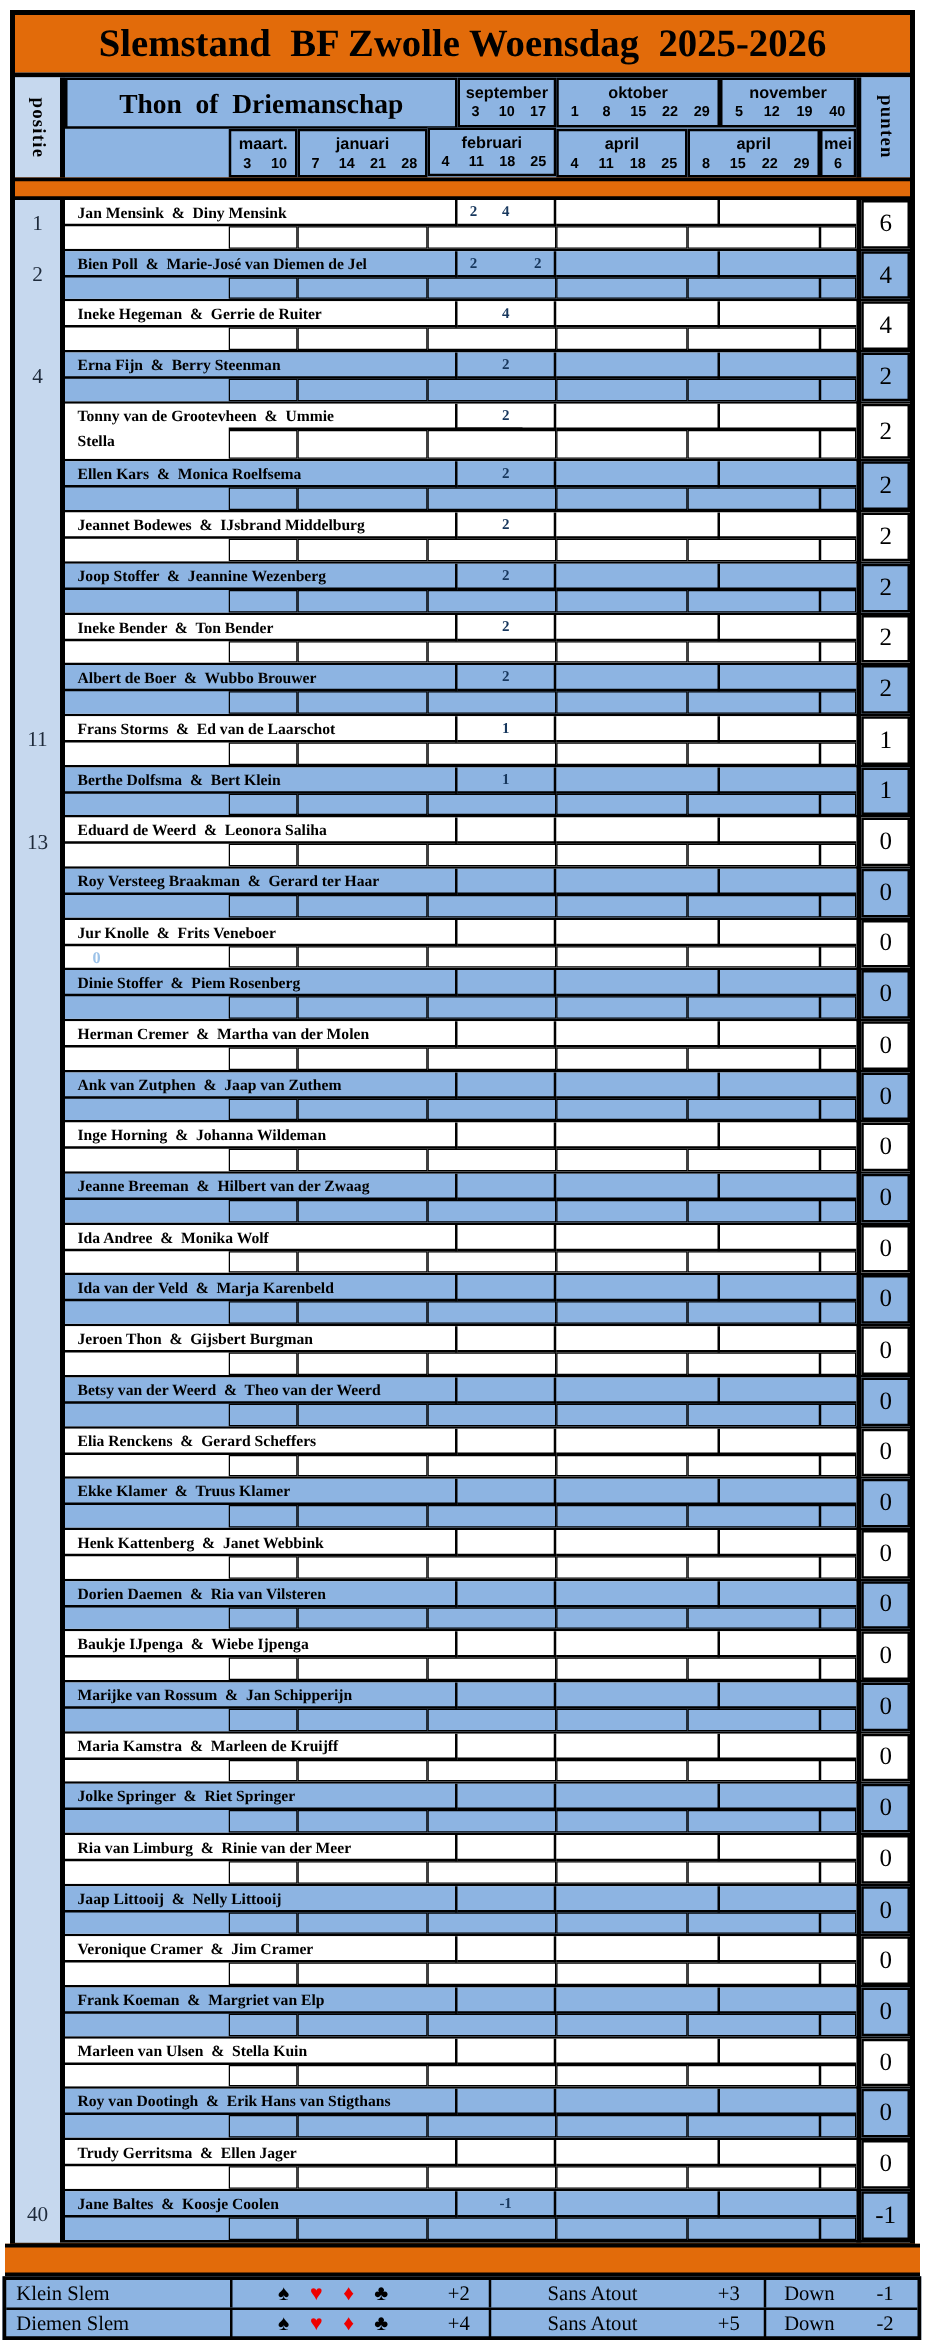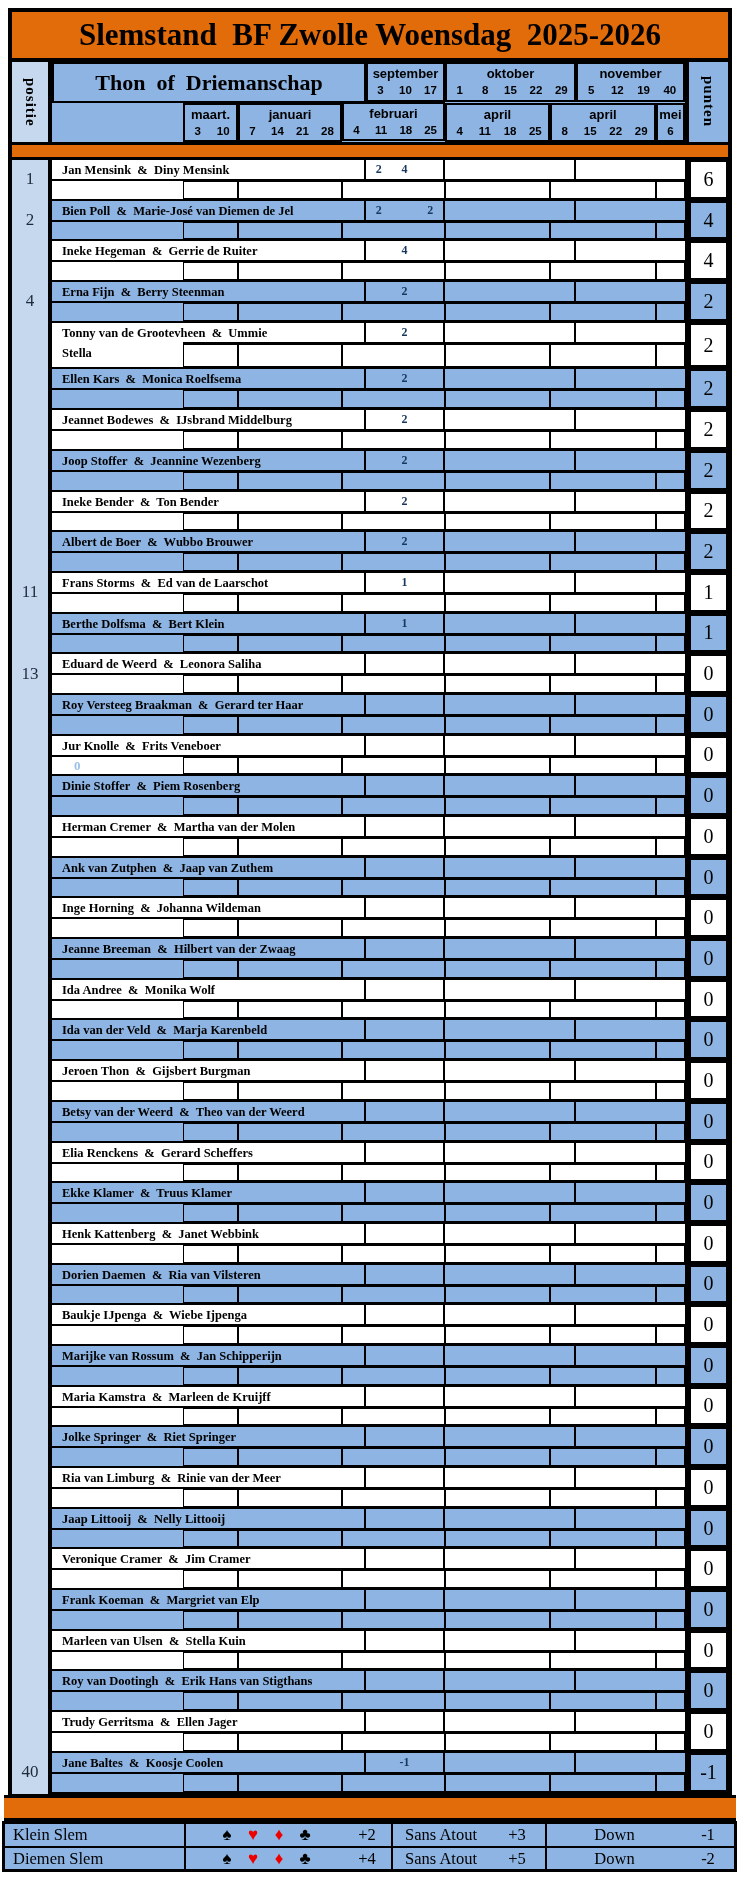--- a/index.html
+++ b/index.html
@@ -56,21 +56,21 @@
   
   #footer{left:2px;top:1821px;width:735px;height:51px;border:3px solid #000;box-sizing:border-box;background:#8db4e2;}
   .f-row{position:relative;display:flex;height:22.5px;box-sizing:border-box;}
   .f-row.first{border-bottom:2px solid #000;height:23.5px;}
   .f-label{width:179px;display:flex;align-items:center;padding-left:8px;box-sizing:border-box;font-size:16.5px;}
   .f-suits{width:207px;border-left:2.5px solid #000;box-sizing:border-box;display:flex;align-items:center;padding-left:28px;}
   .f-suits .suit{width:26px;text-align:center;font-size:17px;line-height:1;}
   .suit.red{color:#ee0000;}
   .f-suits .f-val{margin-left:auto;width:48px;text-align:center;font-size:16.5px;}
   .f-sans,.f-down{border-left:2.5px solid #000;box-sizing:border-box;display:flex;align-items:center;}
-  .f-sans{width:154px;}
+  .f-sans{width:220px;}
   .f-down{flex:1;}
   .f-sans .f-cap,.f-down .f-cap{flex:1;text-align:center;font-size:16.5px;}
   .f-sans .f-val{width:56px;text-align:center;font-size:16.5px;}
   .f-down .f-val{width:52px;text-align:center;font-size:16.5px;}
 </style>
 </head>
 <body>
 
 <div id="frame" class="abs"></div>
 

